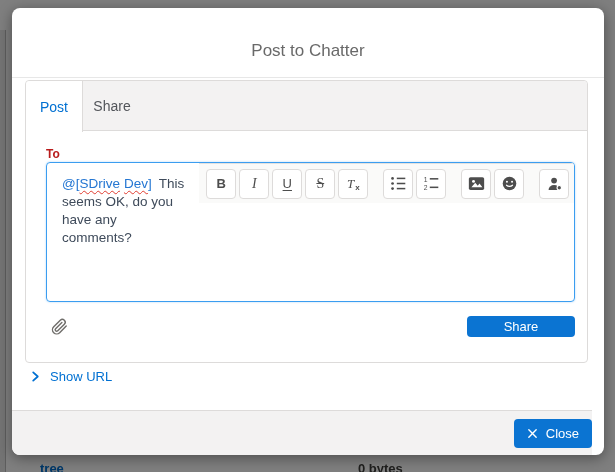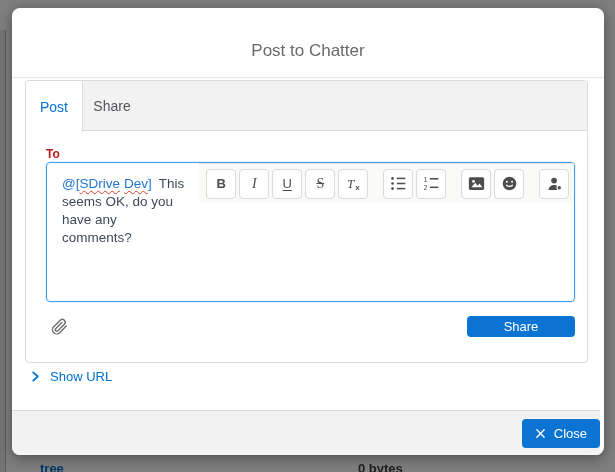--- a/index.html
+++ b/index.html
@@ -57,21 +57,21 @@
   .g-tfx-sub { font-size:8px; font-weight:700; margin-left:1px; margin-top:7px; }
 
   .action-row { display:flex; align-items:center; justify-content:space-between; margin-top:10px; height:29px; }
   .attach-btn { background:none; border:none; margin-left:4px; cursor:pointer; display:flex; align-items:center; }
   .share-btn { width:108px; height:21px; background:#0b74d2; color:#fff; border:none; border-radius:4px;
                font-size:13px; font-family:"Liberation Sans",sans-serif; cursor:pointer; }
 
   .show-url { position:absolute; left:18px; top:361px; display:flex; align-items:center; gap:9px;
               color:#0070d2; font-size:13px; cursor:pointer; }
 
-  .modal-footer { position:absolute; left:0; right:4px; bottom:0; height:45px; background:#f3f2f2;
+  .modal-footer { position:absolute; left:0; right:12px; bottom:0; height:45px; background:#f3f2f2;
                   border-top:1px solid #dddbda; display:flex; align-items:center; justify-content:flex-end;
                   }
   .close-btn { height:29px; padding:0 13px; background:#0b74d2; color:#fff; border:none; border-radius:4px;
                font-size:13px; font-family:"Liberation Sans",sans-serif; display:flex; align-items:center; gap:8px; cursor:pointer; }
 </style>
 </head>
 <body>
 
 <div class="bg-page">
   <div class="bg-vline"></div>

